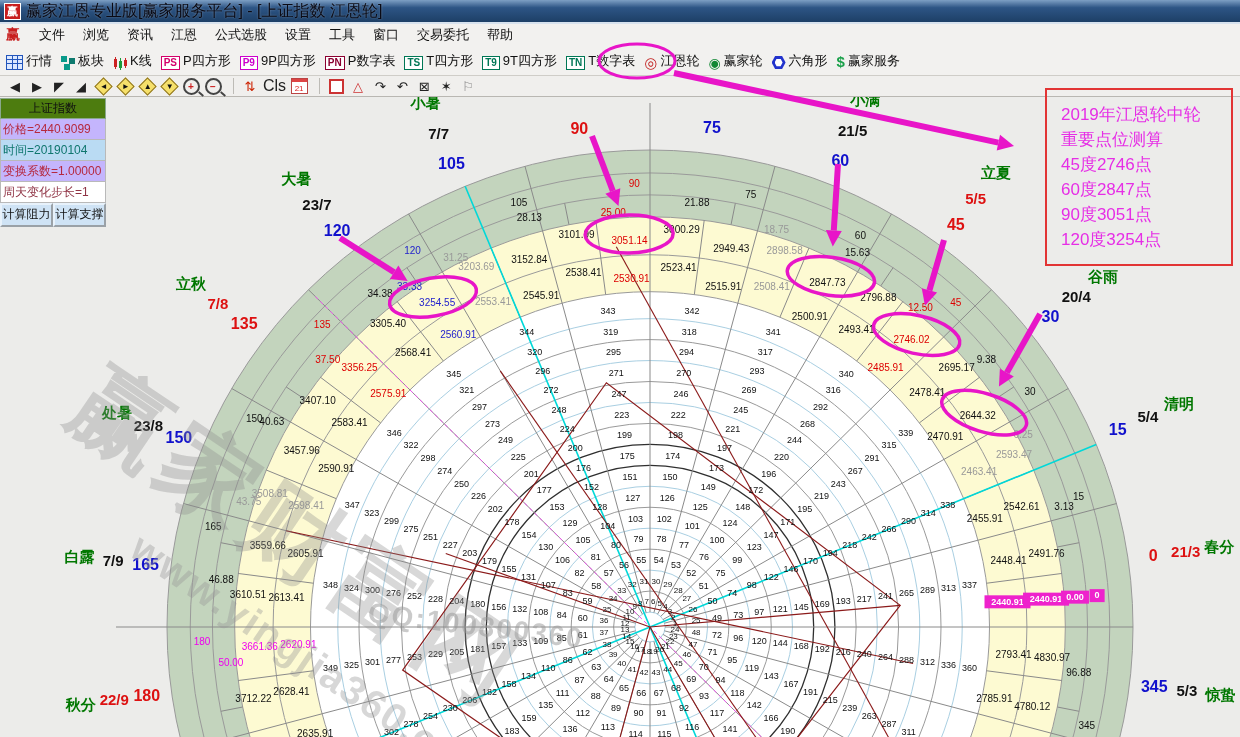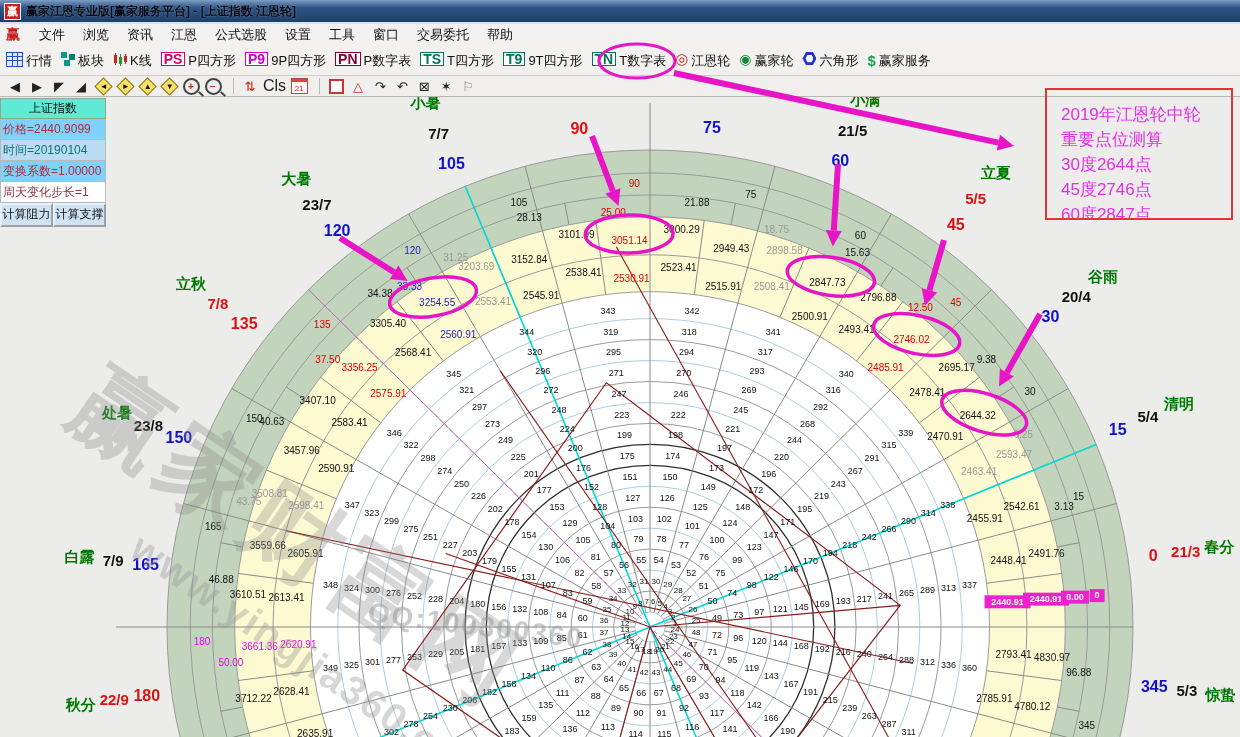--- a/index.html
+++ b/index.html
@@ -5,30 +5,30 @@
   html,body{margin:0;padding:0;}
   body{width:1240px;height:737px;position:relative;overflow:hidden;
        font-family:"Liberation Sans","DejaVu Sans",sans-serif;background:#ececea;}
   
   #title-bar{position:absolute;left:0;top:0;width:1240px;height:24px;
     background:linear-gradient(180deg,#7d9fc4 0%,#2d5585 35%,#1d3f66 100%);
     display:flex;align-items:center;padding-left:4px;box-sizing:border-box;
     border-bottom:2px solid #d7e2ee;}
   #title-icon{width:15px;height:15px;background:#c81e1e;color:#fff;font-size:11px;font-weight:bold;
     display:flex;align-items:center;justify-content:center;margin-right:5px;border:1px solid #fff;}
-  #title-text{font-size:12px;color:#0a0a14;font-weight:bold;text-shadow:0 0 2px rgba(255,255,255,.35);}
+  #title-text{font-size:16px;color:#0a0a14;font-weight:normal;text-shadow:0 0 2px rgba(255,255,255,.35);}
   #menu-bar{position:absolute;left:0;top:24px;width:1240px;height:22px;background:#f2f1ef;
     border-bottom:1px solid #d9d7d2;display:flex;align-items:center;font-size:13px;color:#111;}
   #menu-logo{color:#c81e1e;font-weight:bold;font-size:14px;margin:0 10px 0 6px;}
   .menu-item{padding:0 9px;cursor:default;}
   #toolbar-main{position:absolute;left:0;top:46px;width:1240px;height:30px;background:#f2f1ef;
     border-bottom:1px solid #cfcdc8;display:flex;align-items:center;font-size:13px;color:#111;padding-left:6px;box-sizing:border-box;}
-  .tb1-item{display:flex;align-items:flex-start;margin-right:9px;}
+  .tb1-item{display:flex;align-items:flex-end;margin-right:9px;}
   .tb1-item .lbl{margin-left:3px;}
-  .badge{font-size:14px;font-weight:bold;padding:1px 2px;border:1px solid;line-height:10px;background:#fff;}
+  .badge{font-size:10px;font-weight:bold;padding:1px 2px;border:1px solid;line-height:10px;background:#fff;}
   .icon-table{width:15px;height:13px;border:1px solid #2255bb;background:
      linear-gradient(#2255bb 0 0) 0 3px/15px 1px no-repeat,
      linear-gradient(#2255bb 0 0) 0 7px/15px 1px no-repeat,
      linear-gradient(#2255bb 0 0) 5px 0/1px 13px no-repeat,
      linear-gradient(#2255bb 0 0) 10px 0/1px 13px no-repeat,#dce8ff;}
   .icon-blocks{width:14px;height:14px;position:relative;background:
      linear-gradient(#0a9a8a 0 0) 0 0/6px 6px no-repeat,
      linear-gradient(#0e7a6e 0 0) 8px 2px/6px 6px no-repeat,
      linear-gradient(#0a9a8a 0 0) 3px 8px/6px 6px no-repeat;}
   .icon-candles{width:14px;height:14px;position:relative;background:
@@ -53,36 +53,36 @@
   .diamond b{transform:rotate(-45deg);font-size:8px;color:#111;font-weight:normal;}
   .mag{width:13px;height:13px;border:2px solid #444;border-radius:50%;position:relative;
     display:flex;align-items:center;justify-content:center;font-size:10px;color:#c22;font-weight:bold;}
   .mag::after{content:"";position:absolute;width:6px;height:2px;background:#444;right:-6px;bottom:-2px;transform:rotate(40deg);}
   .icon-rect{width:11px;height:11px;border:2px solid #cc3333;background:#fff;}
   .cal{width:15px;height:14px;border:1px solid #b44;background:#fff;position:relative;font-size:8px;color:#d22;
     display:flex;align-items:flex-end;justify-content:center;line-height:9px;}
   .cal::before{content:"";position:absolute;top:0;left:0;right:0;height:3px;background:#d44;}
   
   #side-panel{position:absolute;left:0;top:98px;width:106px;z-index:30;font-size:12px;}
-  #panel-title{background:#5eead4;border:1px solid #8aa88c;text-align:center;height:19px;line-height:19px;color:#111;}
+  #panel-title{background:#4d7c0f;border:1px solid #8aa88c;text-align:center;height:19px;line-height:19px;color:#111;}
   .p-row{height:20px;line-height:20px;padding-left:2px;border:1px solid #b9b9b9;border-top:none;white-space:nowrap;overflow:hidden;}
-  .row-pink{background:#7dd3fc;color:#b5293f;}
+  .row-pink{background:#c4b5fd;color:#b5293f;}
   .row-blue{background:#badbf3;color:#0f766e;}
   .row-blue2{background:#ffffff;color:#8f3344;}
   #panel-buttons{display:flex;}
   .p-btn{flex:1;height:20px;line-height:18px;text-align:center;background:#cfe3f5;
     border:2px outset #e8f2fb;font-size:12px;color:#111;white-space:nowrap;overflow:hidden;}
   
   #chart-area{position:absolute;left:0;top:97px;width:1240px;height:640px;background:#ececea;overflow:hidden;}
   #wheel-svg{position:absolute;left:0;top:0;}
   .wm{position:absolute;color:rgba(140,140,140,.34);font-weight:bold;transform-origin:left top;z-index:6;white-space:nowrap;pointer-events:none;}
   #wm-brand{left:118px;top:242px;font-size:96px;letter-spacing:8px;transform:rotate(34deg);}
   #wm-url{left:148px;top:428px;font-size:40px;letter-spacing:2px;transform:rotate(34deg);color:rgba(150,150,150,.38);}
   #wm-qq{left:370px;top:500px;font-size:28px;letter-spacing:2px;transform:rotate(7deg);color:rgba(150,150,150,.5);font-weight:bold;}
-  #note-box{position:absolute;left:1045px;top:88px;width:188px;height:132px;border:2px solid #e23434;
+  #note-box{position:absolute;left:1045px;top:88px;width:188px;height:178px;border:2px solid #e23434;
     z-index:40;padding:12px 0 0 14px;box-sizing:border-box;overflow:hidden;}
   #note-box div{color:#e62ee6;font-size:17px;line-height:25px;}
   #anno-svg{position:absolute;left:0;top:0;z-index:50;pointer-events:none;}
 </style>
 </head>
 <body>
 
 <div id="title-bar">
   <div id="title-icon">赢</div>
   <div id="title-text">赢家江恩专业版[赢家服务平台] - [上证指数 江恩轮]</div>
@@ -761,21 +761,20 @@
   <div class="p-row row-blue2">周天变化步长=1</div>
   <div id="panel-buttons">
     <div class="p-btn">计算阻力</div>
     <div class="p-btn">计算支撑</div>
   </div>
 </div>
 
 <div id="note-box">
   <div>2019年江恩轮中轮</div>
   <div>重要点位测算</div>
-  <div>30度2644点</div>
   <div>45度2746点</div>
   <div>60度2847点</div>
   <div>90度3051点</div>
   <div>120度3254点</div>
 </div>
 
 <svg id="anno-svg" width="1240" height="737" viewBox="0 0 1240 737">
     <ellipse cx="432.9749605223871" cy="296.96216474927706" rx="44" ry="19" fill="none" stroke="#e815c8" stroke-width="3.5" transform="rotate(-9.9 432.9749605223871 296.96216474927706)"></ellipse>
     <line x1="340" y1="238" x2="394.12802580941883" y2="272.32650637759184" stroke="#e815c8" stroke-width="6"></line>
     <polygon points="407.6400031008861,280.8954310286128 389.8435634839084,279.08249502332546 398.4124881349293,265.5705177318582" fill="#e815c8"></polygon>

